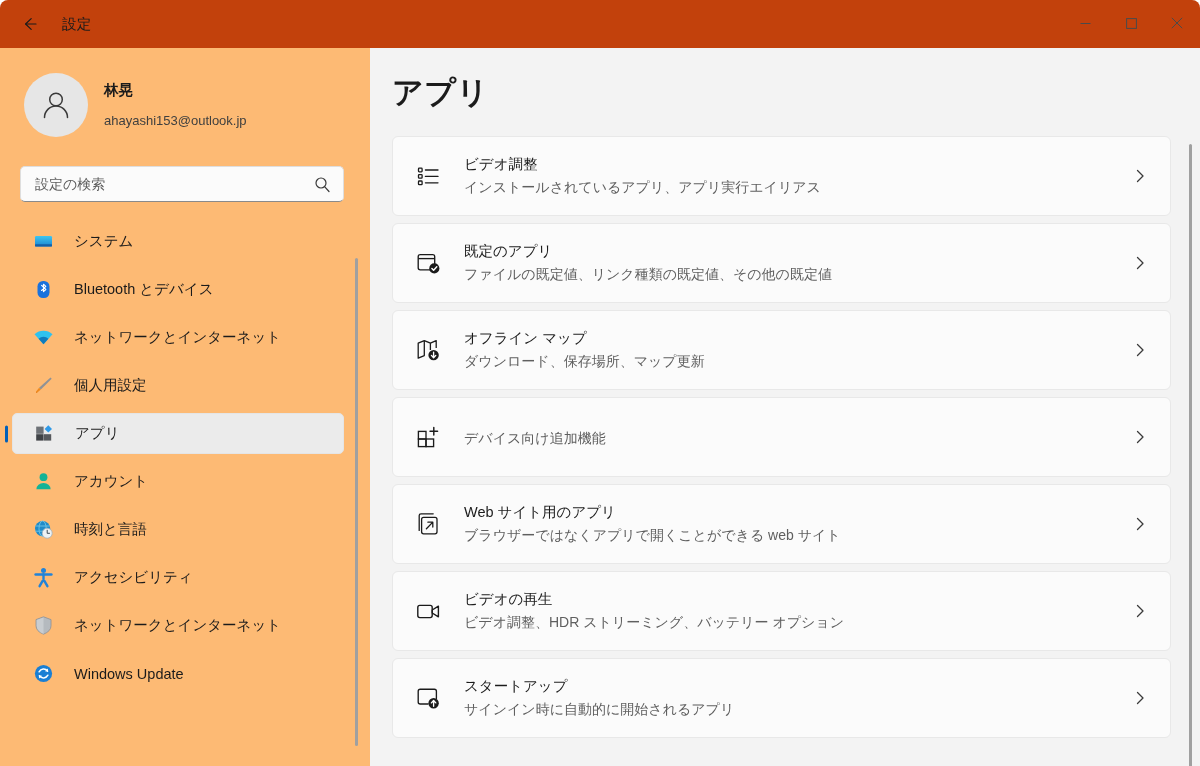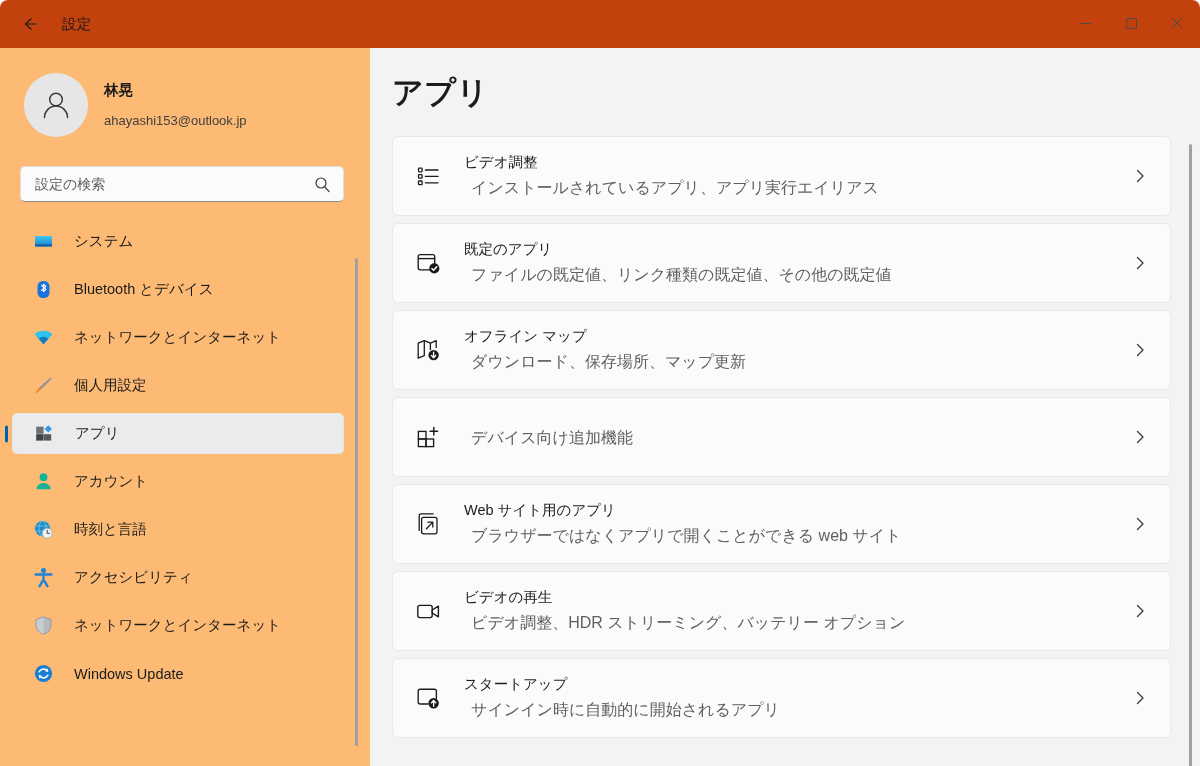--- a/index.html
+++ b/index.html
@@ -222,25 +222,24 @@
     display: flex;
     flex-direction: column;
     justify-content: center;
   }
   .card-title {
     font-size: 14.5px;
     color: #1b1b1b;
     line-height: 1.5;
   }
   .card-sub {
-    font-size: 16px;
+    font-size: 14px;
     color: #5f5f5f;
     line-height: 1.5;
     margin-top: 2px;
-    margin-left: 7px;
   }
   .card-chev {
     flex: 0 0 auto;
     width: 24px; height: 24px;
     display: flex; align-items: center; justify-content: center;
   }
   .card-chev svg { display: block; }
 
   
   .main-scroll-track {

